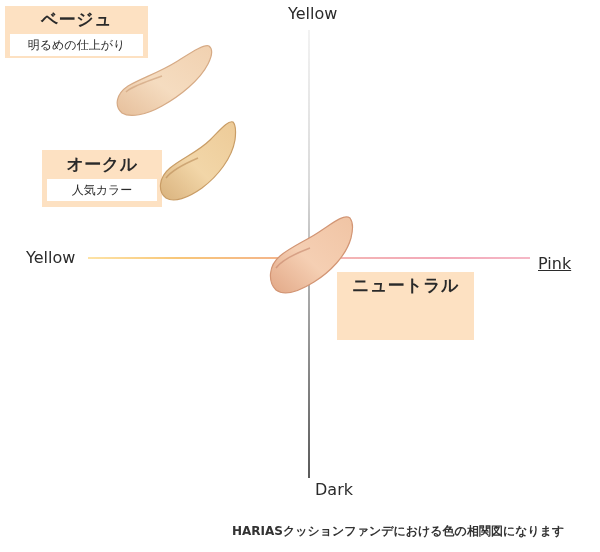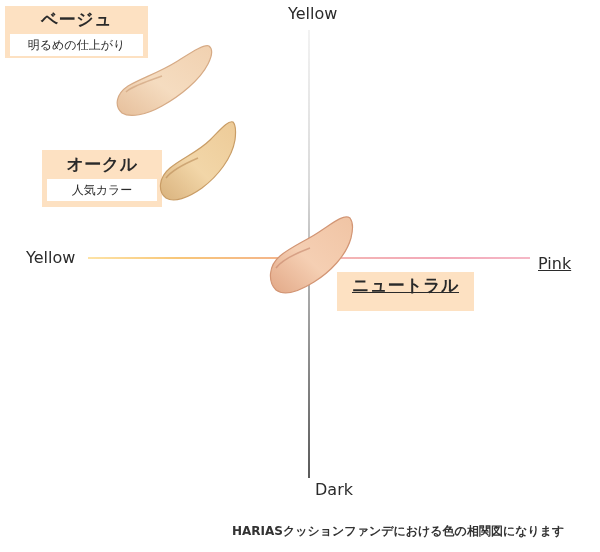--- a/index.html
+++ b/index.html
@@ -82,21 +82,21 @@
       font-size: 12px;
       color: #2a2a2a;
       text-align: center;
       line-height: 22px;
       height: 22px;
       white-space: nowrap;
     }
     .box-beige   { left: 5px;   top: 6px;   width: 143px; height: 52px; }
     .box-ochre   { left: 42px;  top: 150px; width: 120px; height: 57px; }
     .box-ochre .shade-title { height: 29px; line-height: 29px; }
-    .box-neutral { left: 337px; top: 272px; width: 137px; height: 39px; text-decoration: underline; }
+    .box-neutral { left: 337px; top: 272px; width: 137px; height: 68px; }
 
     .swatch {
       position: absolute;
     }
     .swatch-beige   { left: 112px; top: 42px;  width: 102px; height: 76px; }
     .swatch-ochre   { left: 156px; top: 118px; width: 82px;  height: 84px; }
     .swatch-neutral { left: 268px; top: 212px; width: 86px;  height: 84px; }
 
     .caption {
       position: absolute;

